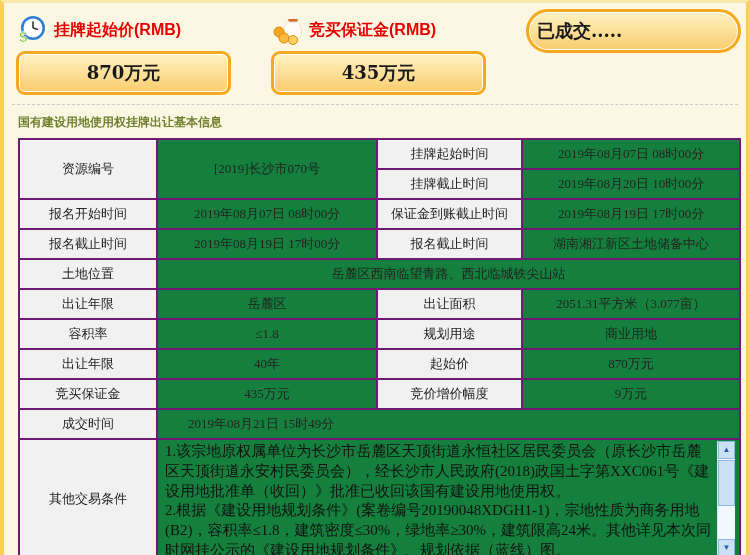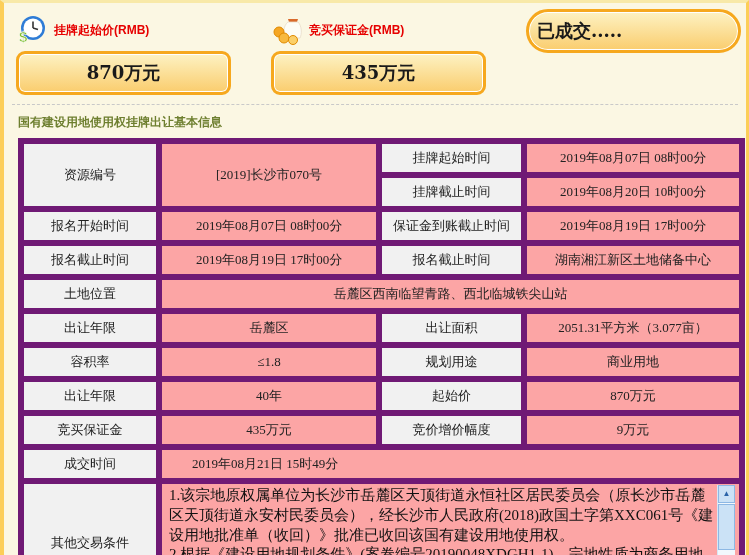--- a/index.html
+++ b/index.html
@@ -11,39 +11,39 @@
     border-right:3px solid var(--edge_gold);
     border-top:3px solid var(--edge_gold_light);
     position:relative;
   }
   
   .stats-row{display:flex;padding:6px 0 0 12px;}
   .stat{width:215px;margin-right:40px;}
   .stat:last-child{margin-right:0;}
   .stat-head{display:flex;align-items:center;height:42px;}
   .stat-head .ic{width:32px;height:32px;margin-right:6px;flex:0 0 auto;}
-  .stat-label{font-weight:bold;font-size:12px;color:var(--stat_label_red);letter-spacing:0;}
+  .stat-label{font-weight:bold;font-size:16px;color:var(--stat_label_red);letter-spacing:0;}
   .stat-label.warm{color:var(--time_label_orange);}
   .stat-box{
     height:38px;border:3px solid var(--box_border_orange);border-radius:9px;
     background:linear-gradient(var(--box_fill_top),var(--box_fill_bottom));
     box-shadow:0 0 0 1px #fff inset;
     display:flex;align-items:center;justify-content:center;
     font-family:"DejaVu Serif",serif;font-weight:bold;font-size:18px;color:#1a1a1a;
   }
   .stat-box.align-left{justify-content:flex-start;padding-left:8px;border-radius:22px;}
   .dotted-sep{border-top:1px dashed #c9c9c9;margin:9px 8px 0 8px;}
   
   .section-title{margin:9px 0 7px 14px;font-weight:bold;font-size:12px;color:var(--title_olive);}
   
   table.info{border-collapse:collapse;margin-left:14px;width:721px;table-layout:fixed;
     font-family:"Liberation Serif",serif;font-size:13px;color:#222;}
-  table.info td{border:6px solid #701a75;height:26px;text-align:center;padding:1px 4px;overflow:hidden;}
+  table.info td{border:2px solid #701a75;height:26px;text-align:center;padding:1px 4px;overflow:hidden;}
   td.lbl{background:var(--label_cell_gray);}
-  td.val{background:#fca5a5;}
+  td.val{background:#15803d;}
   td.val.left{text-align:left;padding-left:30px;}
   
   td.other-cell{padding:0;vertical-align:top;}
   .other-box{display:flex;height:116px;}
   .other-text{flex:1;overflow:hidden;text-align:left;font-size:15px;line-height:1.32;
     padding:1px 2px 0 3px;white-space:pre-wrap;color:#111;}
   .vscroll{width:17px;flex:0 0 auto;display:flex;flex-direction:column;background:var(--sb_track);border-left:1px solid #d7e7f5;}
   .sb-btn{height:16px;background:var(--sb_face);border:1px solid var(--sb_border);
     color:var(--sb_arrow);font-size:8px;line-height:15px;text-align:center;cursor:pointer;user-select:none;}
   .sb-thumb{height:44px;background:var(--sb_face);border:1px solid var(--sb_border);margin:1px 0;cursor:pointer;}

